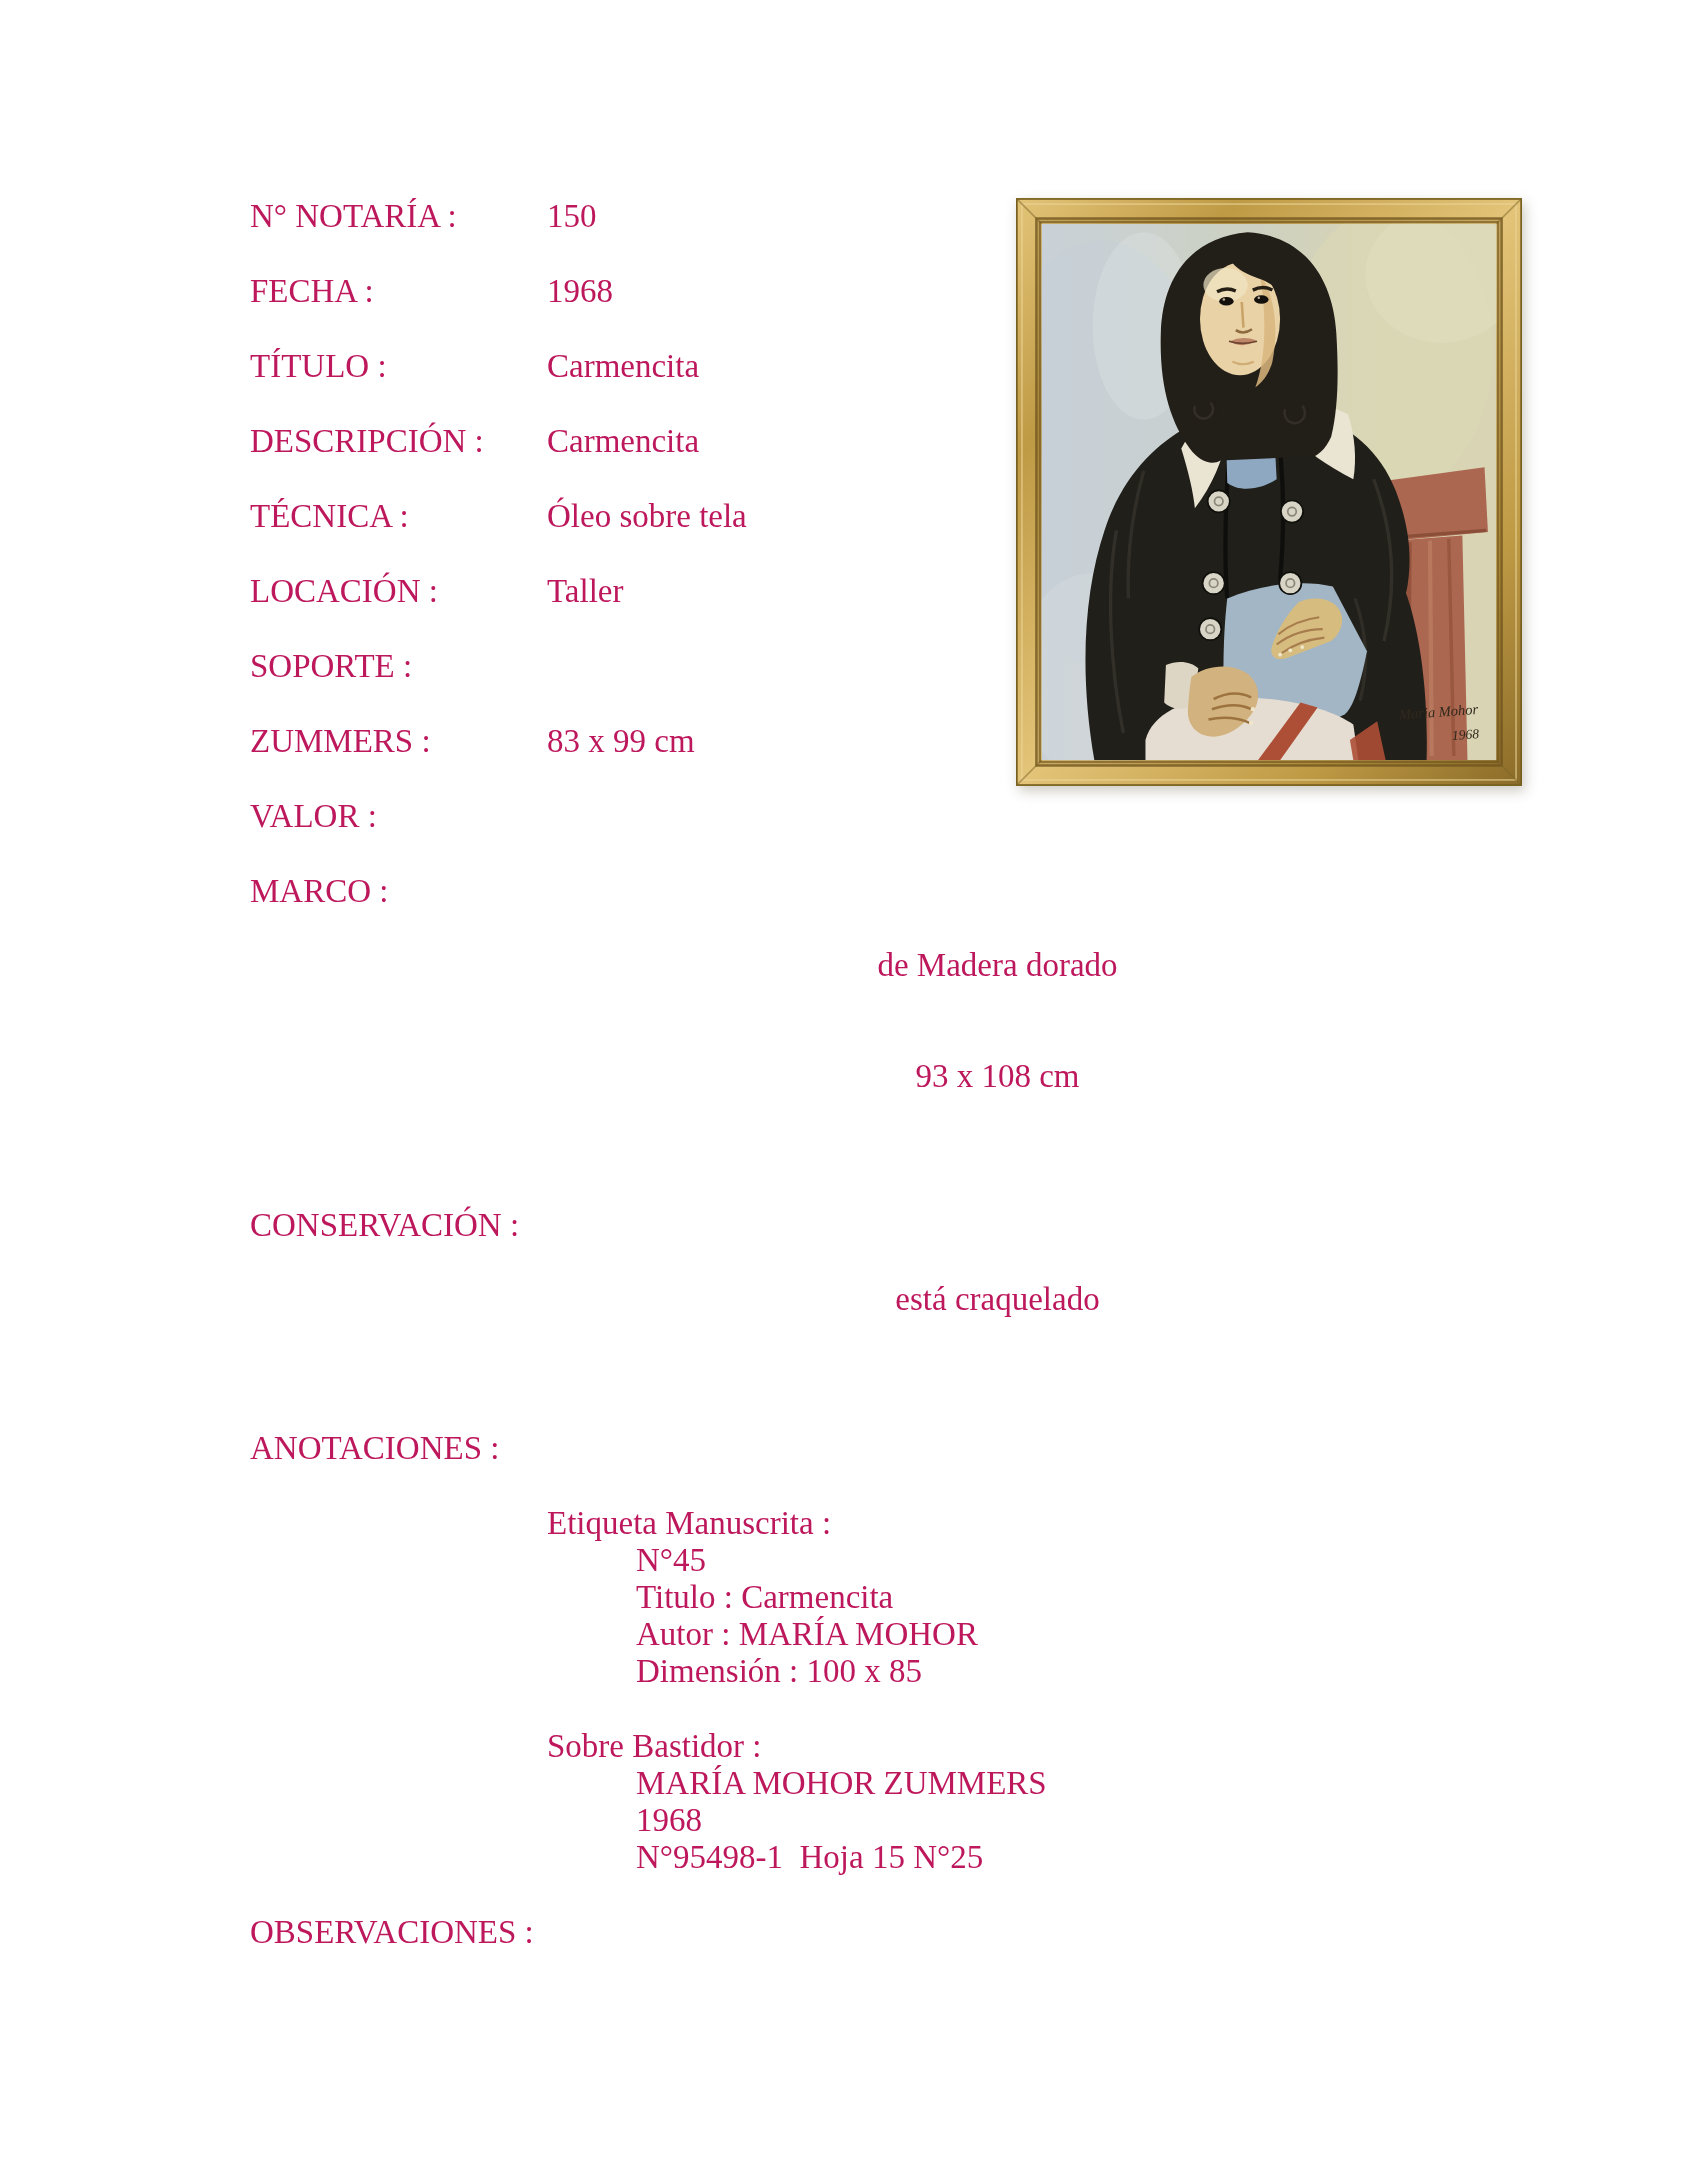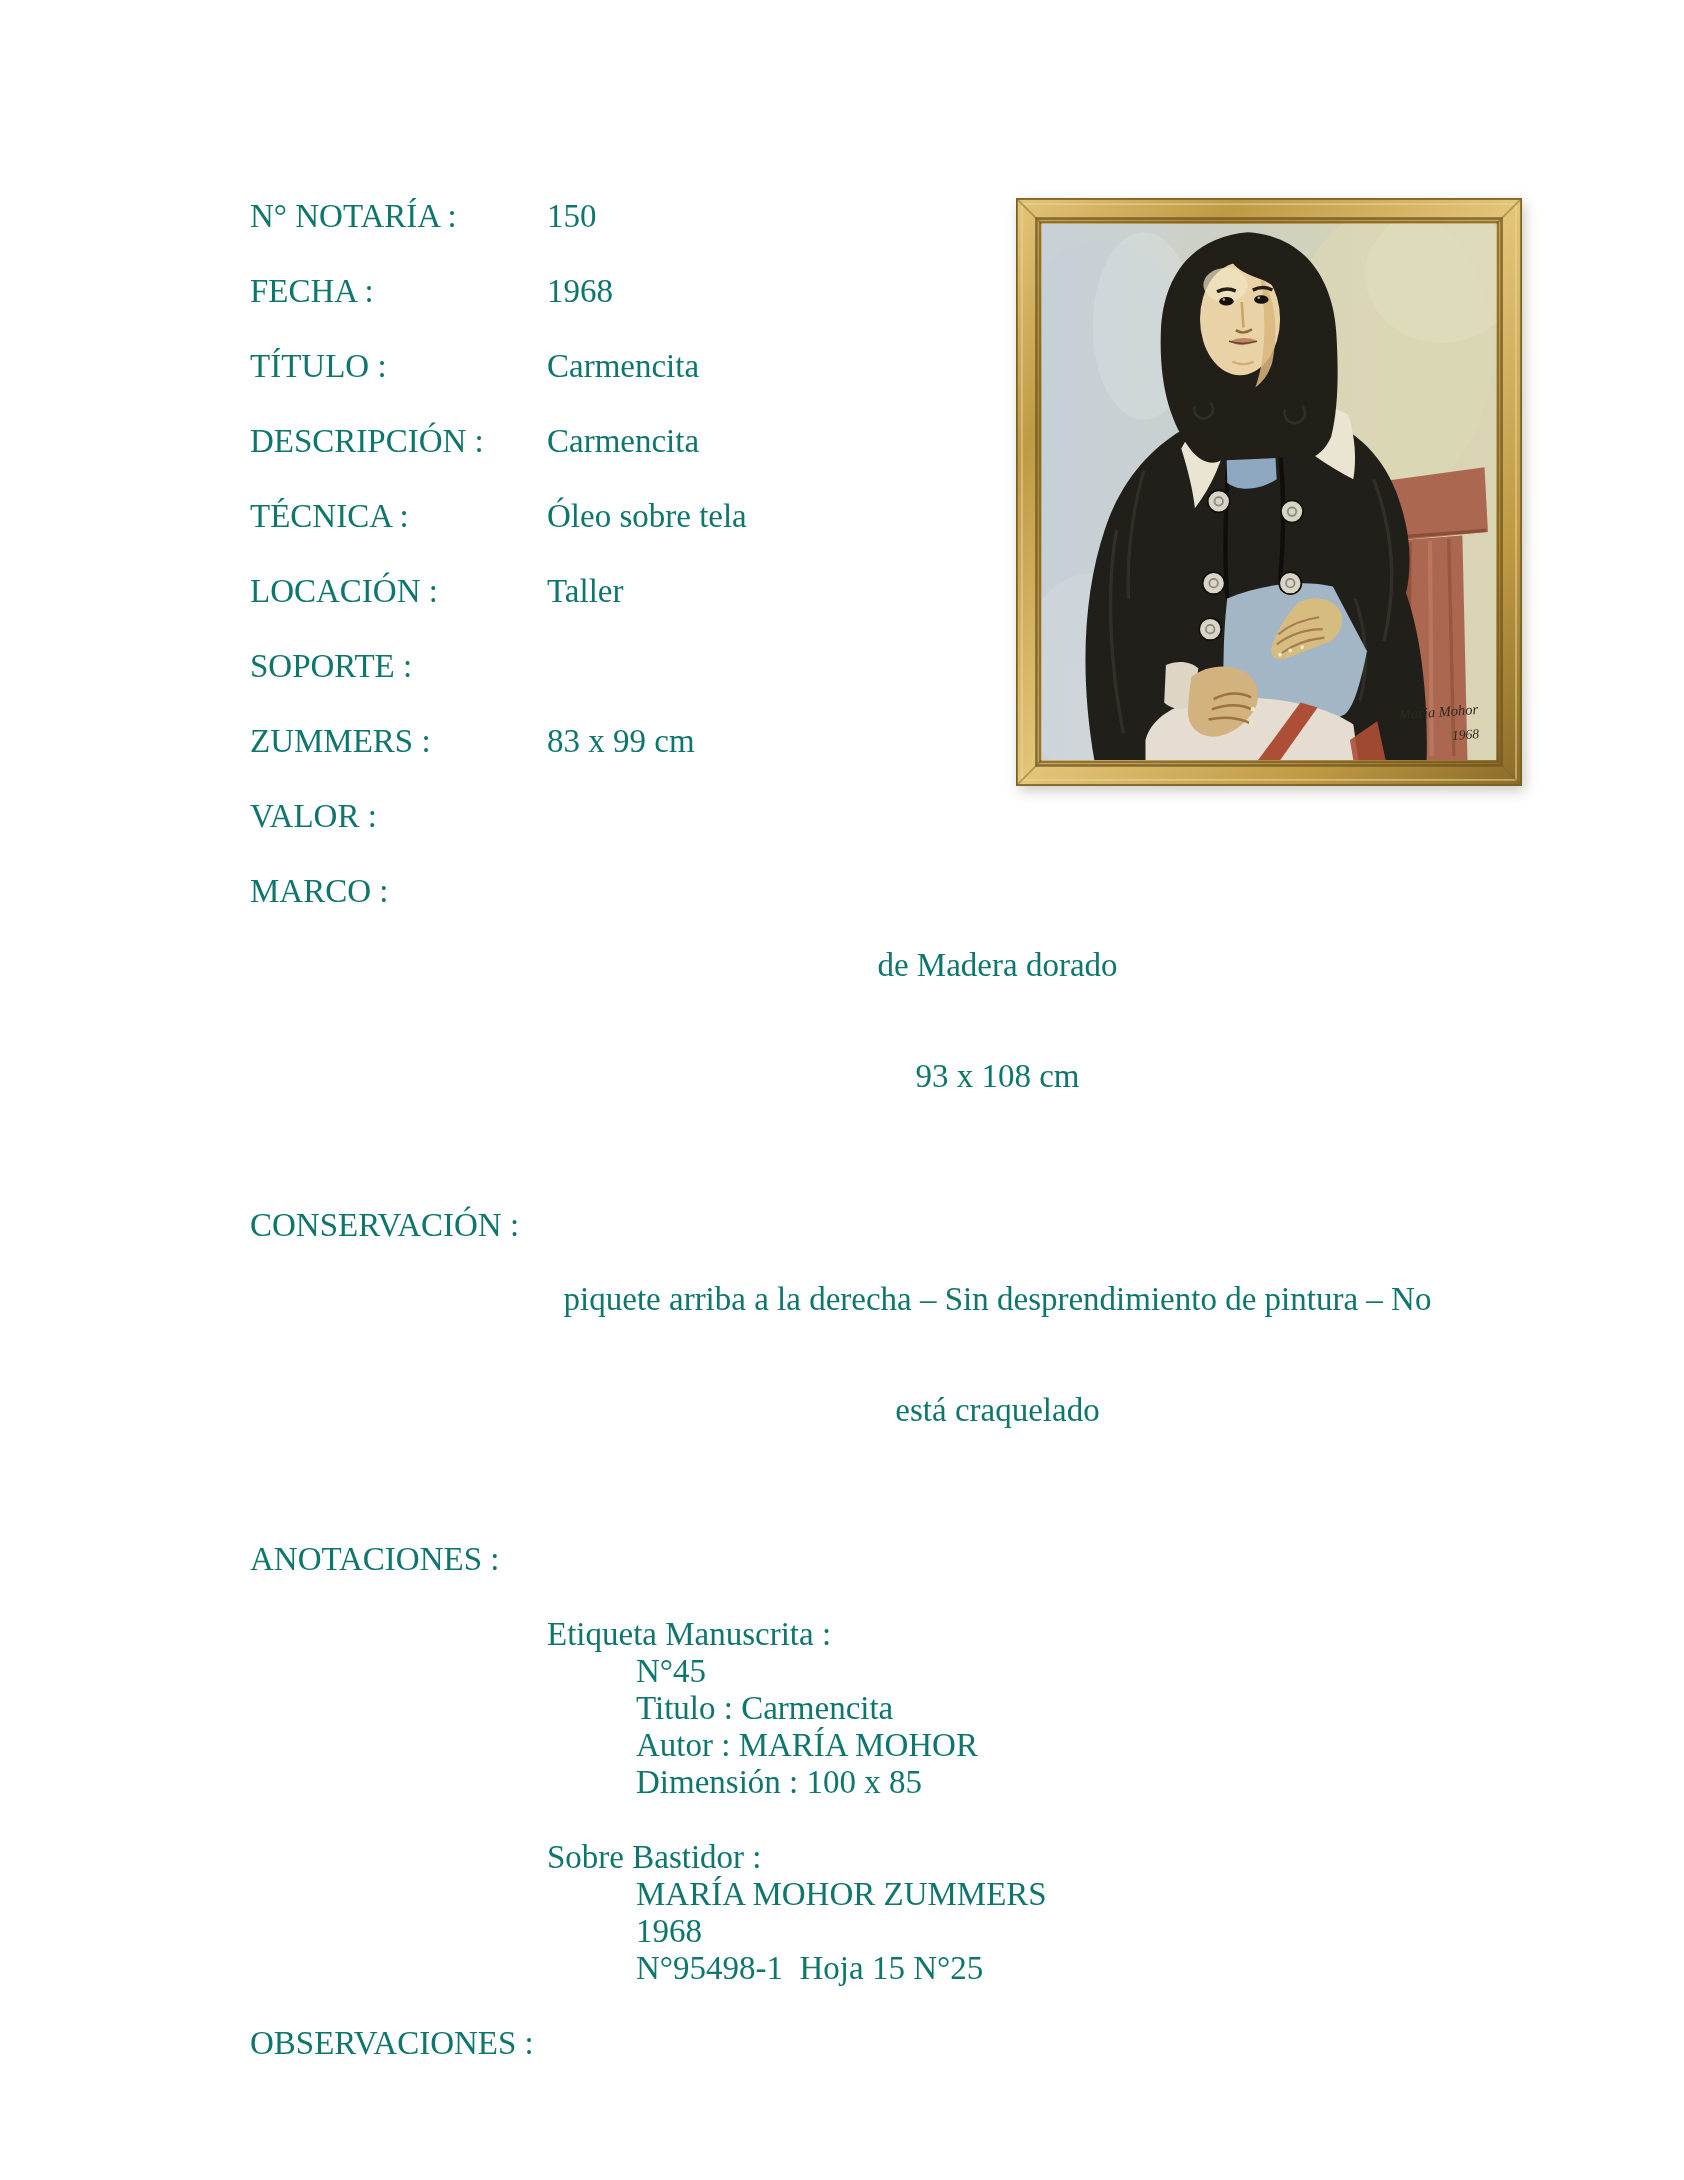--- a/index.html
+++ b/index.html
@@ -5,21 +5,21 @@
   html, body { margin: 0; padding: 0; background: #ffffff; }
   .page {
     position: relative;
     width: 1685px;
     height: 2181px;
     background: #ffffff;
     overflow: hidden;
     font-family: "Liberation Serif", "DejaVu Serif", serif;
     font-size: 33px;
     line-height: 37px;
-    color: #0f766e;
+    color: #be185d;
   }
   .fields {
     position: absolute;
     left: 250px;
     top: 198px;
     width: 1198px;
   }
   .row { display: flex; margin: 0 0 38px 0; }
   .row .label { width: 297px; flex: none; white-space: pre-wrap; }
   .row .value { flex: 1; white-space: pre-wrap; }
@@ -94,21 +94,20 @@
       <div class="label">MARCO :</div>
       <div class="value">
         <div class="line">de Madera dorado</div>
         <div class="line">93 x 108 cm</div>
       </div>
     </div>
 
     <div class="row">
       <div class="label">CONSERVACIÓN :</div>
       <div class="value">
-        <div class="line">piquete arriba a la derecha – Sin desprendimiento de pintura – No</div>
         <div class="line">está craquelado</div>
       </div>
     </div>
 
     <div class="row">
       <div class="label">ANOTACIONES :</div>
     </div>
 
     <div class="sub">
       <div class="heading">Etiqueta Manuscrita :</div>

